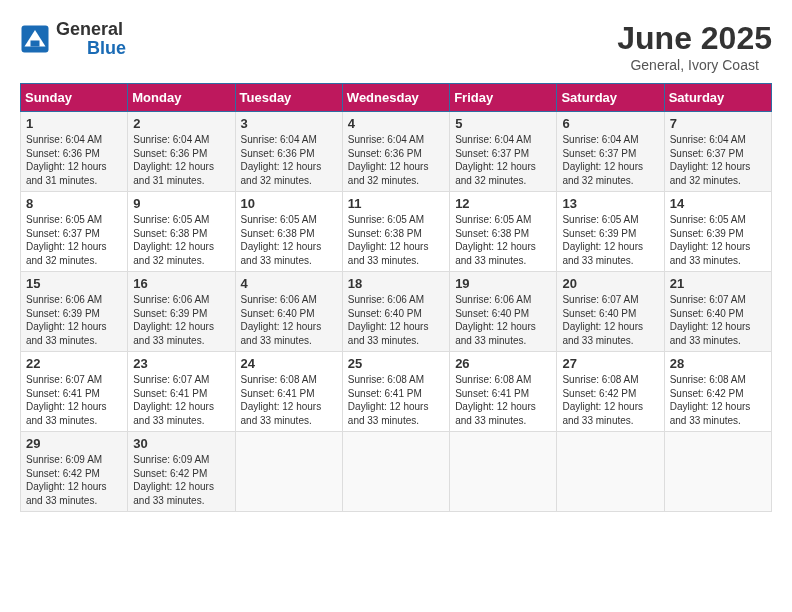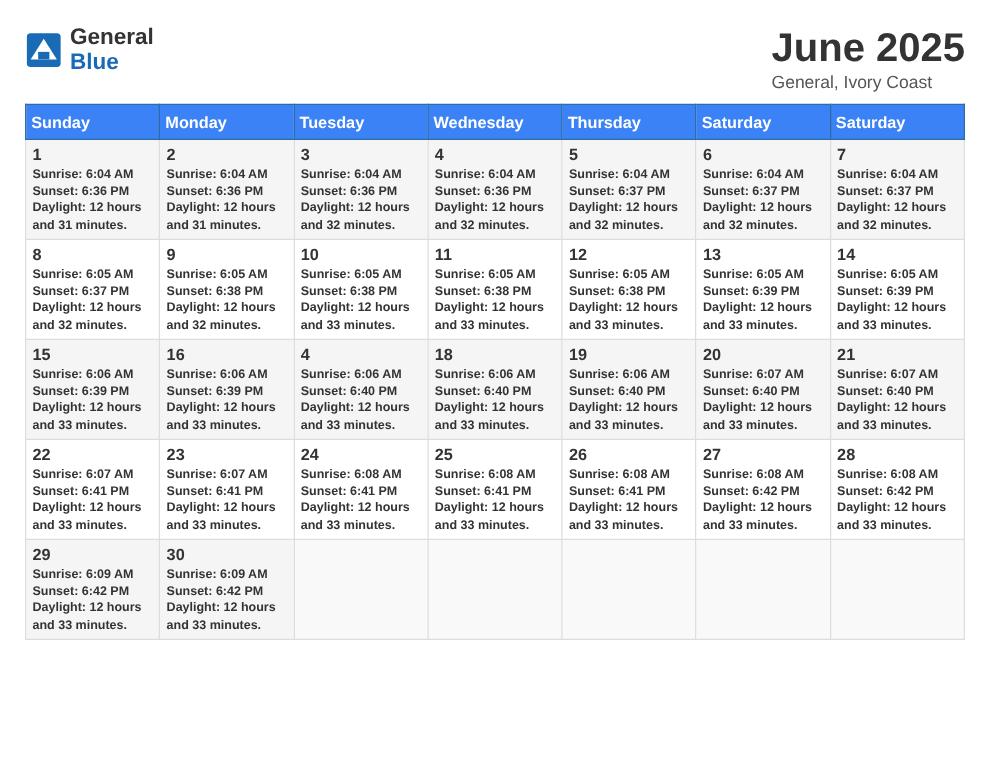--- a/index.html
+++ b/index.html
@@ -26,43 +26,44 @@
       font-size: 18px;
       font-weight: bold;
       color: #333;
       line-height: 1;
     }
     .logo-text-blue {
       font-size: 18px;
       font-weight: bold;
       color: #1a6bb5;
       line-height: 1;
+      margin-left: 31px;
     }
     .logo-icon {
       width: 30px;
       height: 30px;
     }
     .title-area {
-      text-align: left;
+      text-align: center;
     }
     .calendar-title {
       font-size: 32px;
       font-weight: bold;
       color: #333;
     }
     .calendar-subtitle {
       font-size: 14px;
       color: #555;
     }
     table {
       width: 100%;
       border-collapse: collapse;
     }
     thead tr {
-      background-color: #3b82f6;
+      background-color: #be185d;
     }
     thead th {
       color: #fff;
       font-size: 13px;
       font-weight: bold;
       padding: 6px 4px;
       text-align: left;
       border: 1px solid #2e6da4;
     }
     tbody tr {
@@ -83,21 +84,20 @@
     .day-num {
       font-size: 13px;
       font-weight: bold;
       display: block;
       margin-bottom: 2px;
     }
     .day-info {
       font-size: 10px;
       line-height: 1.35;
       color: #333;
-      font-weight: bold;
     }
     .empty-cell {
       background: #f9f9f9;
     }
   </style>
 </head>
 <body>
 
 <div class="header-area">
   <div class="logo">
@@ -117,21 +117,21 @@
   </div>
 </div>
 
 <table>
   <thead>
     <tr>
     <th>Sunday</th>
         <th>Monday</th>
         <th>Tuesday</th>
         <th>Wednesday</th>
-        <th>Thursday</th>
+        <th>Friday</th>
         <th>Saturday</th>
         <th>Saturday</th>
       </tr>
   </thead>
   <tbody id="calendar-body">
   <tr>
         <td>
           <span class="day-num">1</span>
           <div class="day-info" style="white-space: pre-line;">Sunrise: 6:04 AM
 Sunset: 6:36 PM

